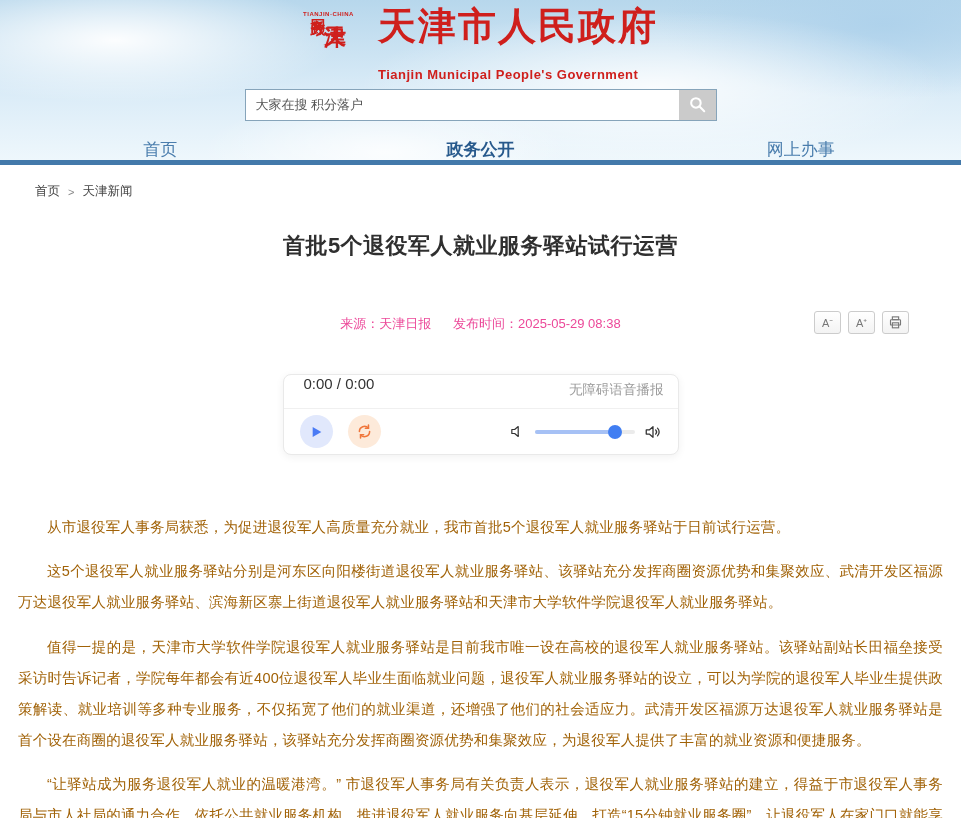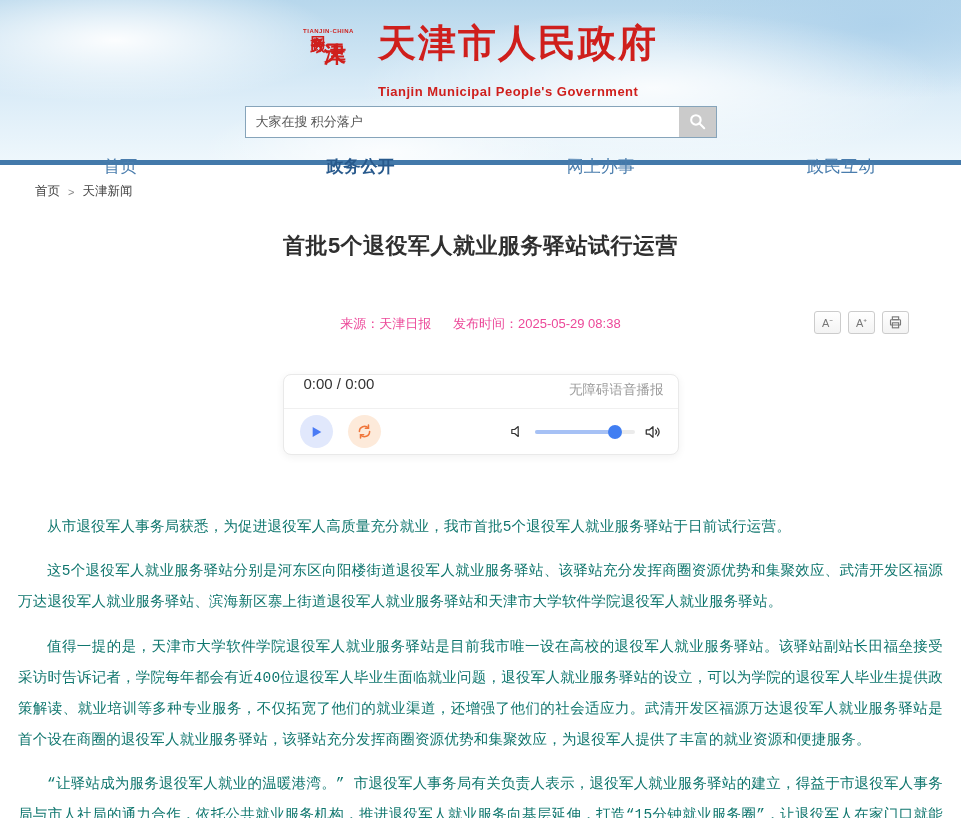--- a/index.html
+++ b/index.html
@@ -12,37 +12,37 @@
   
   .site-header {
     height:160px; position:relative;
     background:
       radial-gradient(ellipse 320px 90px at 12% 25%, rgba(255,255,255,.95), rgba(255,255,255,0) 70%),
       radial-gradient(ellipse 420px 110px at 68% 55%, rgba(255,255,255,.85), rgba(255,255,255,0) 70%),
       radial-gradient(ellipse 260px 80px at 40% 95%, rgba(255,255,255,.8), rgba(255,255,255,0) 70%),
       radial-gradient(ellipse 300px 100px at 92% 15%, rgba(173,209,235,.9), rgba(255,255,255,0) 75%),
       linear-gradient(180deg,#b7d7ec 0%, #d9ebf7 55%, #eef7fc 100%);
   }
-  .logo-row { display:flex; justify-content:center; align-items:flex-start; padding-top:23px;gap:16px; }
+  .logo-row { display:flex; justify-content:center; align-items:flex-start; padding-top:6px;gap:16px; }
   .seal { margin-right:8px; text-align:center; margin-top:3px; }
   .seal-chars { display:flex; flex-direction:row; justify-content:center; }
   .seal-col {
     writing-mode:vertical-rl; font-weight:bold; color:#cf1f1c;
     font-family:"DejaVu Serif","Liberation Serif",serif;
     line-height:1; letter-spacing:-1px;
   }
   .seal-col.small { font-size:15px; }
   .seal-col.big { font-size:22px; }
   .seal-caption { font-size:6px; color:#cf1f1c; font-weight:bold; letter-spacing:.5px; margin-top:2px; }
   .title-block { text-align:left; }
   .site-title { color:#cf1f1c; font-size:38px; font-weight:bold; letter-spacing:2px; line-height:1.1; }
   .site-subtitle { color:#cf1f1c; font-size:13px; font-weight:bold; letter-spacing:.5px; margin-top:19px; }
   
   .search-row { display:flex; justify-content:center; margin-top:7px; }
-  .search-box { display:flex; width:472px; border:1px solid #86a4ba; background:#fff;font-family:Liberation Serif, serif; }
+  .search-box { display:flex; width:472px; border:1px solid #86a4ba; background:#fff; }
   .search-input {
     flex:1; border:none; outline:none; height:30px; padding:0 10px;
     font-size:13px; color:#333; font-family:inherit; background:#fff;
   }
   .search-input::placeholder { color:#555; opacity:1; }
   .search-button {
     width:37px; height:30px; background:#cbcbcb; border:none; cursor:pointer;
     display:flex; align-items:center; justify-content:center;
   }
   
@@ -98,22 +98,22 @@
   .volume-group { margin-left:auto; display:flex; align-items:center; gap:9px; }
   .vol-track { position:relative; width:100px; height:4px; border-radius:2px; background:#ebebeb; cursor:pointer; }
   .vol-fill { position:absolute; left:0; top:0; height:4px; border-radius:2px; background:#a6c1f5; }
   .vol-thumb {
     position:absolute; top:50%; width:14px; height:14px; border-radius:50%;
     background:#417ef2; transform:translate(-50%,-50%); cursor:grab;
   }
   
   .article-body { margin-top:57px; padding-bottom:24px; }
   .article-body p {
-    font-size:14.5px; color:#0f766e; line-height:2.15; text-indent:2em;
-    margin-bottom:13px; text-align:justify; letter-spacing:.2px;font-family:Liberation Mono, monospace;
+    font-size:14.5px; color:#a16207; line-height:2.15; text-indent:2em;
+    margin-bottom:13px; text-align:justify; letter-spacing:.2px;
   }
   svg { display:block; }
 </style>
 </head>
 <body>
 
 <div class="site-header">
   <div class="logo-row">
     <div class="seal">
       <div class="seal-chars">
@@ -139,21 +139,20 @@
           </svg>
         </span>
       </button>
     </div>
   </div>
 
   <div class="nav-row">
     <a class="nav-item">首页</a>
     <a class="nav-item active">政务公开</a>
     <a class="nav-item">网上办事</a>
-    <a class="nav-item">政民互动</a>
   </div>
 </div>
 <div class="nav-bar"></div>
 
 <div class="breadcrumb">
   <a class="crumb">首页</a>
   <span class="crumb-sep">&gt;</span>
   <a class="crumb">天津新闻</a>
 </div>
 

